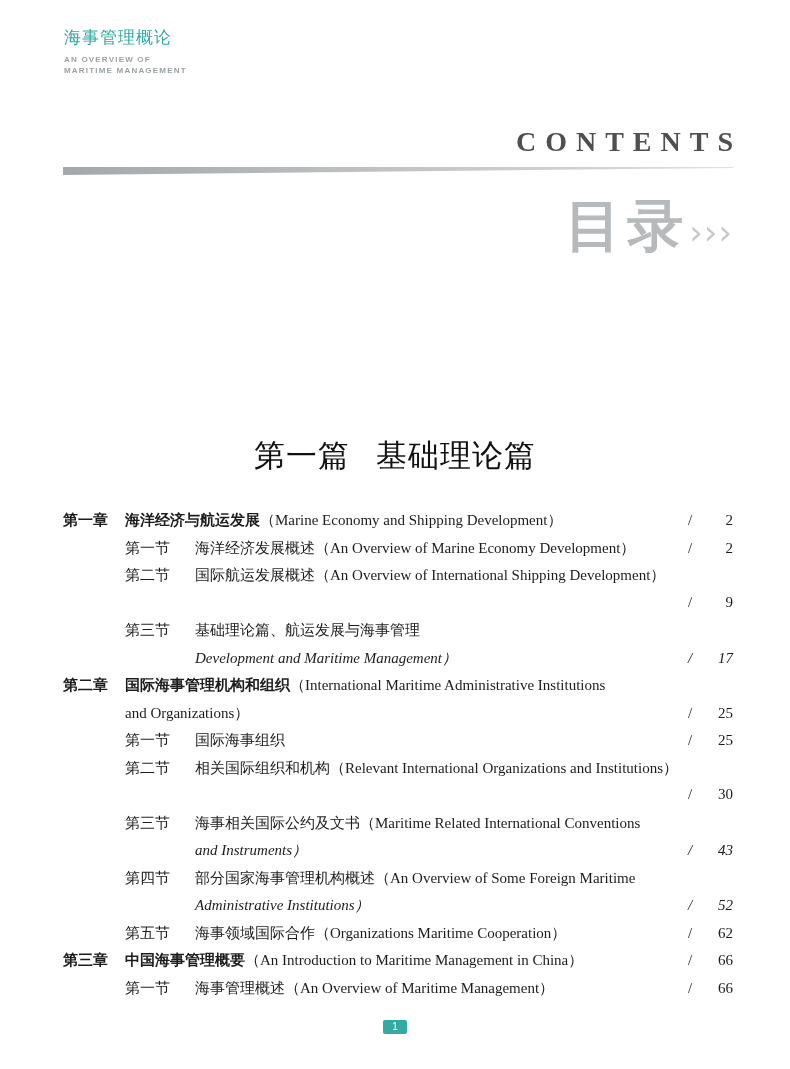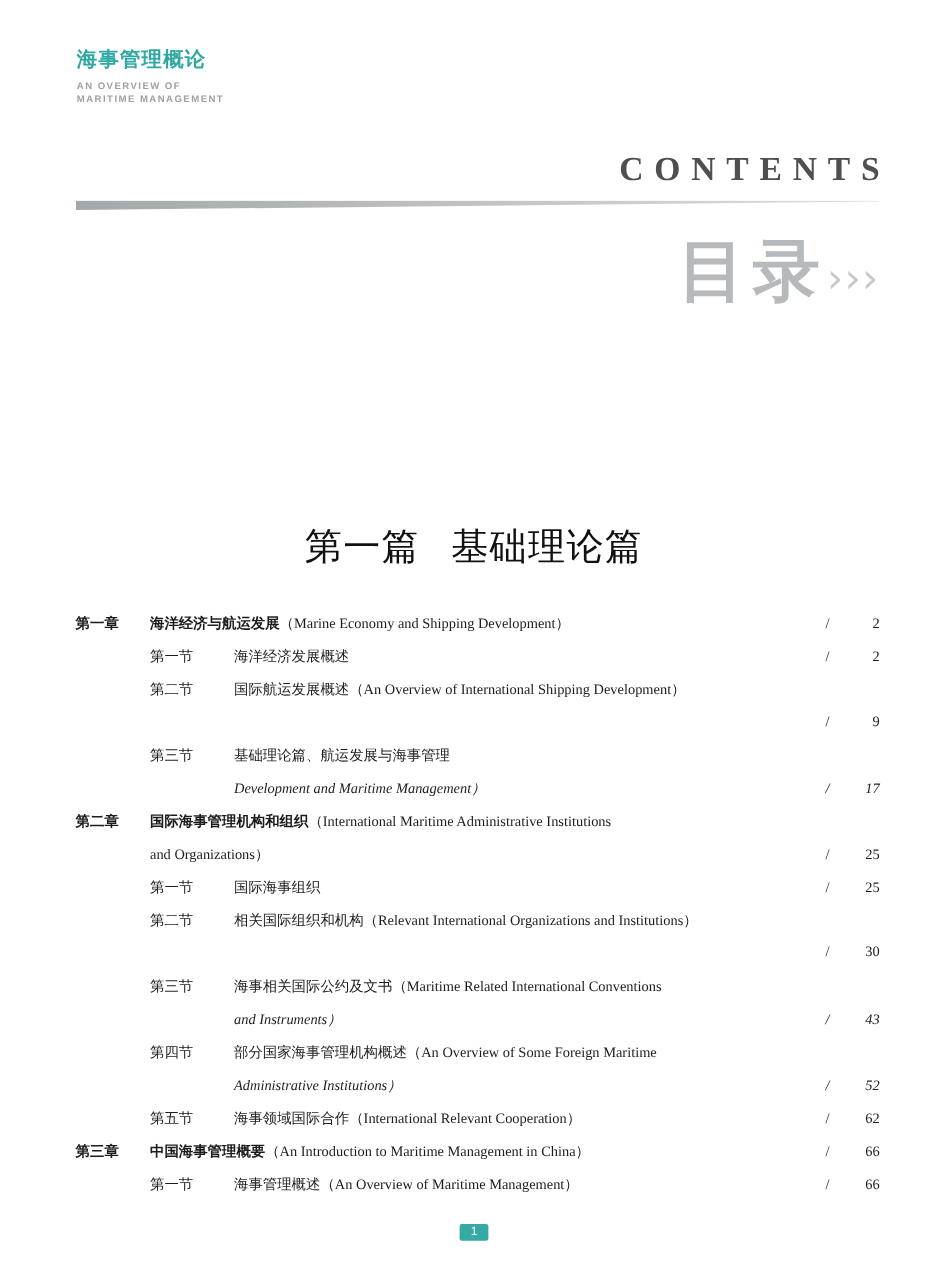--- a/index.html
+++ b/index.html
@@ -10,23 +10,22 @@
     position: relative;
     overflow: hidden;
     font-family: "Liberation Serif", "DejaVu Serif", serif;
     color: #1c1c1c;
   }
 
   
   .brand { position: absolute; left: 64px; top: 26px; }
   .brand-title {
     font-family: "Liberation Sans", "DejaVu Sans", sans-serif;
-    font-weight: 700; font-size: 17px; letter-spacing: 1px;
+    font-weight: 400; font-size: 17px; letter-spacing: 1px;
     color: #2fa8a2;
-    margin-top: 12px;
   }
   .brand-sub {
     margin-top: 5px;
     font-family: "Liberation Sans", "DejaVu Sans", sans-serif;
     font-size: 8px; font-weight: 700; letter-spacing: 1.2px;
     color: #9ba1a4; line-height: 11px;
     text-transform: uppercase;
   }
 
   
@@ -62,21 +61,21 @@
     position: absolute; top: 435px; left: 0; width: 100%;
     text-align: center; font-weight: 400; font-size: 31px;
     letter-spacing: 1px; color: #111111;
   }
   .part-title .gap { display: inline-block; width: 26px; }
 
   
   .toc { position: absolute; left: 63px; top: 511px; width: 670px; }
   .toc-row {
     display: flex; align-items: baseline;
-    height: 27.5px; white-space: nowrap; font-size: 12px;
+    height: 27.5px; white-space: nowrap; font-size: 15px;
   }
   .bold { font-weight: 700; }
   .lbl-ch { display: inline-block; width: 62px; flex: 0 0 auto; }
   .lbl-sec { display: inline-block; width: 70px; flex: 0 0 auto; }
   .ind-sec { padding-left: 62px; }
   .ind-cont-ch { padding-left: 62px; }
   .ind-cont-sec { padding-left: 132px; font-style: italic; }
   .fill { flex: 1 1 auto; }
   .slash { display: inline-block; width: 13px; flex: 0 0 auto; }
   .page { display: inline-block; width: 32px; text-align: right; flex: 0 0 auto; }
@@ -121,20 +120,21 @@
     <span class="bold">海洋经济与航运发展</span>
     <span>（Marine Economy and Shipping Development）</span>
     <span class="fill"></span>
     <span class="slash">/</span>
     <span class="page">2</span>
   </div>
 
   <div class="toc-row ind-sec">
     <span class="lbl-sec">第一节</span>
     <span>海洋经济发展概述</span>
+    <span>（An Overview of Marine Economy Development）</span>
     <span class="fill"></span>
     <span class="slash">/</span>
     <span class="page">2</span>
   </div>
 
   <div class="toc-row ind-sec">
     <span class="lbl-sec">第二节</span>
     <span>国际航运发展概述</span>
     <span>（An Overview of International Shipping Development）</span>
   </div>
@@ -212,21 +212,21 @@
   <div class="toc-row ind-cont-sec">
     <span>Administrative Institutions）</span>
     <span class="fill"></span>
     <span class="slash">/</span>
     <span class="page">52</span>
   </div>
 
   <div class="toc-row ind-sec">
     <span class="lbl-sec">第五节</span>
     <span>海事领域国际合作</span>
-    <span>（International Relevant Cooperation）</span>
+    <span>（Organizations Maritime Cooperation）</span>
     <span class="fill"></span>
     <span class="slash">/</span>
     <span class="page">62</span>
   </div>
 
   <div class="toc-row">
     <span class="lbl-ch bold">第三章</span>
     <span class="bold">中国海事管理概要</span>
     <span>（An Introduction to Maritime Management in China）</span>
     <span class="fill"></span>

